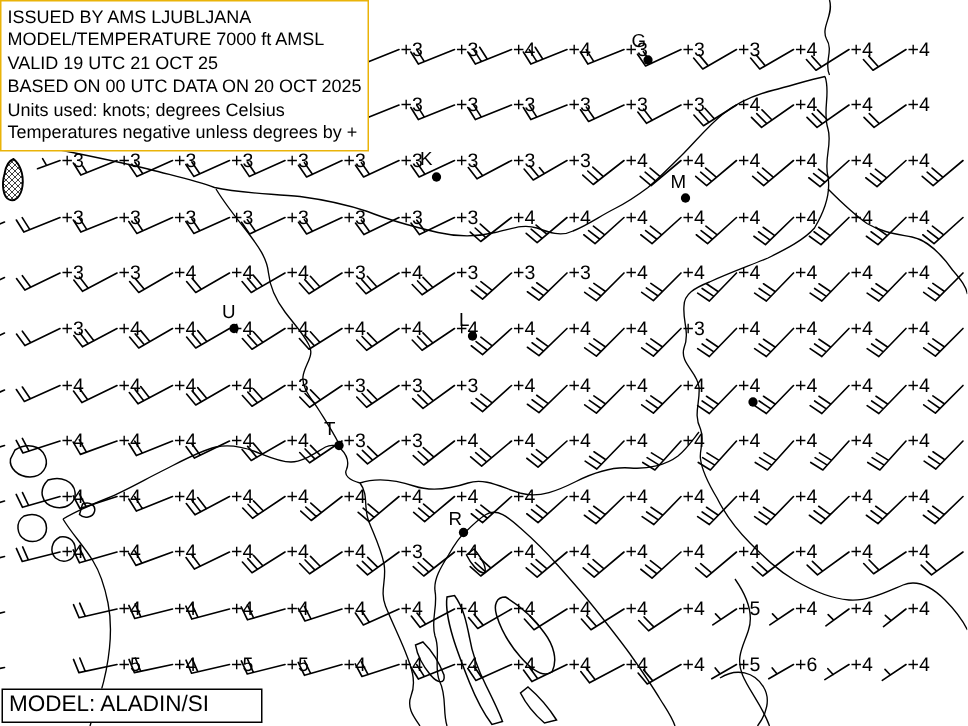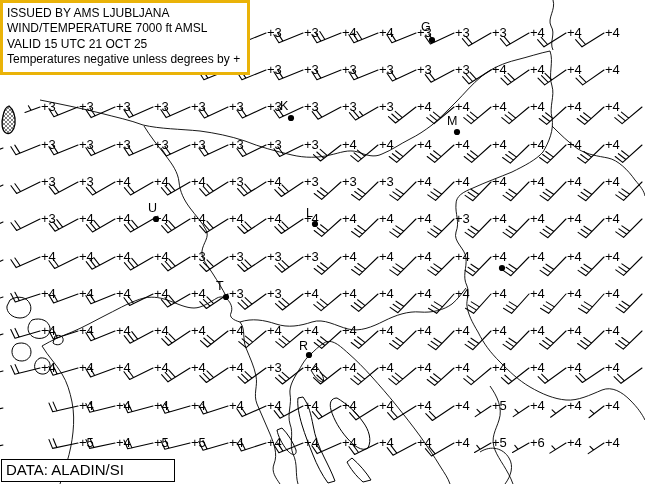--- a/index.html
+++ b/index.html
@@ -6,21 +6,21 @@
   .stage{position:relative;width:645px;height:484px;background:#fff;overflow:hidden;
          font-family:"Liberation Sans",sans-serif;}
   svg{position:absolute;left:0;top:0;}
   .border,.coast{fill:none;stroke:#000;stroke-width:0.9;}
   .island{fill:none;stroke:#000;stroke-width:1;}
   .barb{stroke:#000;stroke-width:1.1;fill:none;stroke-linecap:round;}
   .hatch{stroke:#000;stroke-width:1.3;}
   text.tl{font:13px "Liberation Sans",sans-serif;fill:#000;}
   text.st{font:12.5px "Liberation Sans",sans-serif;fill:#000;}
   .info-box{position:absolute;left:0;top:0;width:236px;background:#fff;
-            border:3px solid #eab308;padding:3px 4px 4px 4px;font-size:12px;
+            border:1px solid #eab308;padding:3px 4px 4px 4px;font-size:12px;
             line-height:15.4px;white-space:nowrap;color:#000;}
   .info-box b{font-weight:normal;}
   .model-box{position:absolute;left:1px;top:459px;width:168px;height:20px;
              background:#fff;border:1px solid #000;padding:1px 0 0 4px;
              font-size:15px;color:#000;white-space:nowrap;}
 </style>
 </head>
 <body>
 
 <div class="stage">
@@ -859,20 +859,22 @@
           <text x="299" y="350" class="st">R</text>
         </g>
         <g>
           <circle cx="502" cy="268" r="3.1" fill="#000"></circle>
         </g>
       </g>
   </svg>
 
   <div class="info-box">
     <div>ISSUED BY AMS LJUBLJANA</div>
-    <div><span>WIND/TEMPERATURE </span><b>7000 ft AMSL</b></div>
-    <div><b>VALID 15 UTC 21 OCT 25</b></div>
+    <div><span>MODEL/TEMPERATURE </span><b>7000 ft AMSL</b></div>
+    <div><b>VALID 19 UTC 21 OCT 25</b></div>
+    <div>BASED ON 00 UTC DATA ON 20 OCT 2025</div>
+    <div>Units used: knots; degrees Celsius</div>
     <div>Temperatures negative unless degrees by +</div>
   </div>
 
-  <div class="model-box">DATA: ALADIN/SI</div>
+  <div class="model-box">MODEL: ALADIN/SI</div>
 
 </div>
 
 </body></html>

